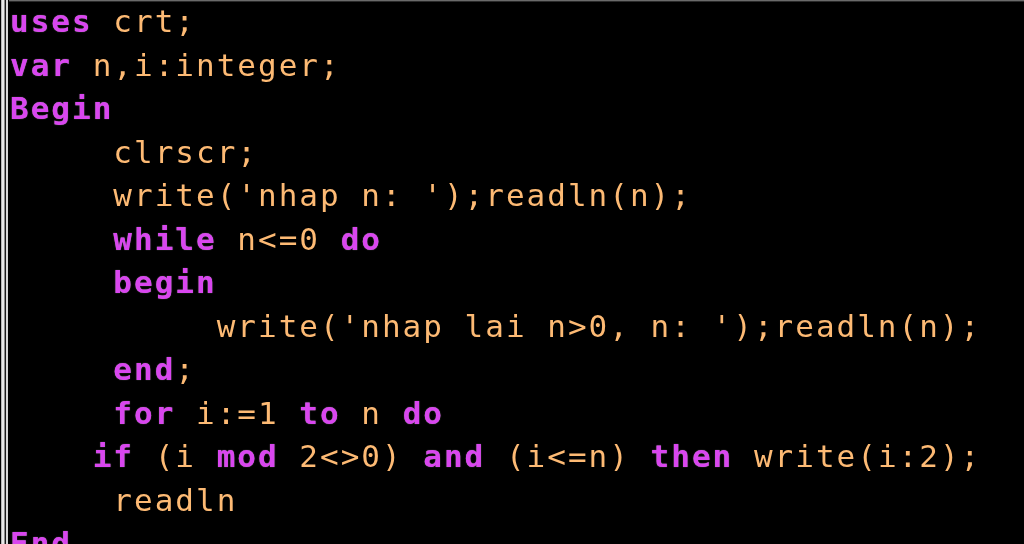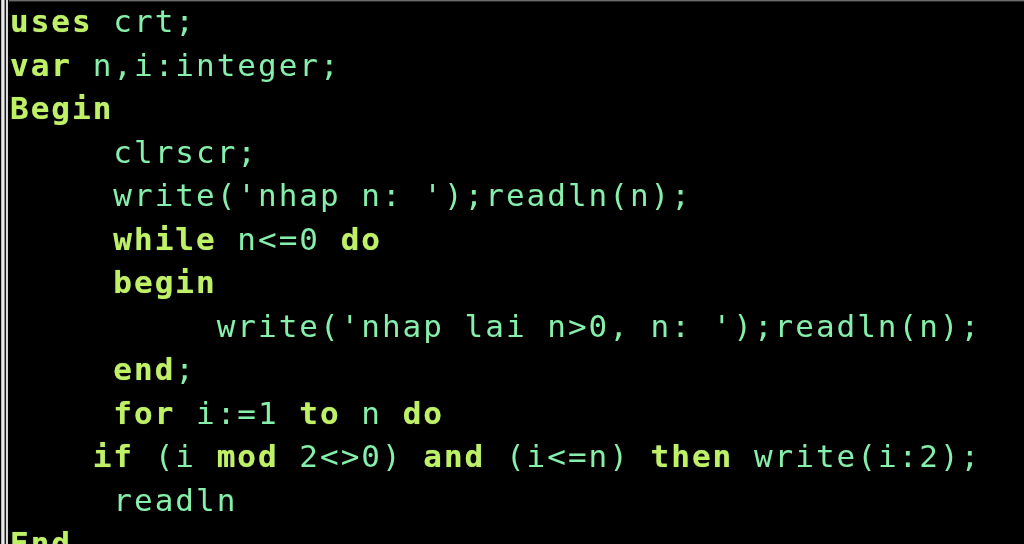--- a/index.html
+++ b/index.html
@@ -55,27 +55,27 @@
     letter-spacing: 2.0px;
     white-space: pre;
     color: #a8a8a8;
   }
   .line {
     height: 43.5px;
     white-space: pre;
   }
   
   .kw {
-    color: #bef264;
+    color: #d946ef;
     font-weight: bold;
     text-shadow: 0 0 1px rgba(255,255,255,0.55);
   }
   
   .id {
-    color: #86efac;
+    color: #fdba74;
   }
 </style>
 </head>
 <body>
 
 <div id="screen">
   <div id="left-rail"></div>
   <div id="top-rail"></div>
   <div id="code"><div class="line"><span class="kw">uses</span><span class="id"> crt;</span></div><div class="line"><span class="kw">var</span><span class="id"> n,i:integer;</span></div><div class="line"><span class="kw">Begin</span></div><div class="line"><span class="id">     clrscr;</span></div><div class="line"><span class="id">     write('nhap n: ');readln(n);</span></div><div class="line"><span class="id">     </span><span class="kw">while</span><span class="id"> n&lt;=0 </span><span class="kw">do</span></div><div class="line"><span class="id">     </span><span class="kw">begin</span></div><div class="line"><span class="id">          write('nhap lai n&gt;0, n: ');readln(n);</span></div><div class="line"><span class="id">     </span><span class="kw">end</span><span class="id">;</span></div><div class="line"><span class="id">     </span><span class="kw">for</span><span class="id"> i:=1 </span><span class="kw">to</span><span class="id"> n </span><span class="kw">do</span></div><div class="line"><span class="id">    </span><span class="kw">if</span><span class="id"> (i </span><span class="kw">mod</span><span class="id"> 2&lt;&gt;0) </span><span class="kw">and</span><span class="id"> (i&lt;=n) </span><span class="kw">then</span><span class="id"> write(i:2);</span></div><div class="line"><span class="id">     readln</span></div><div class="line"><span class="kw">End</span><span class="id">.</span></div></div>
 </div>

